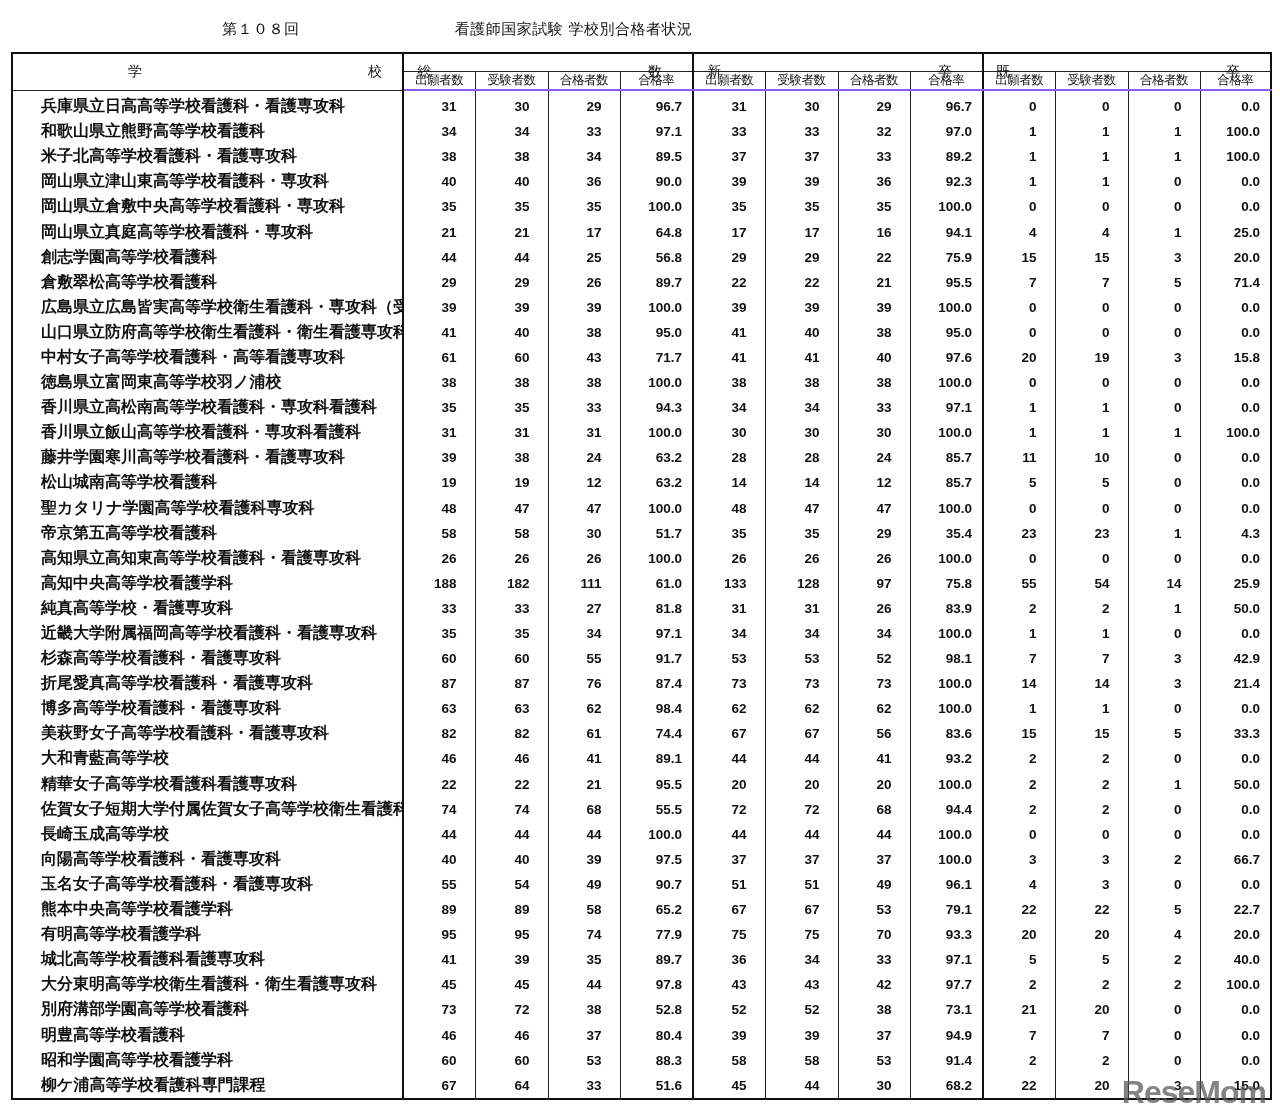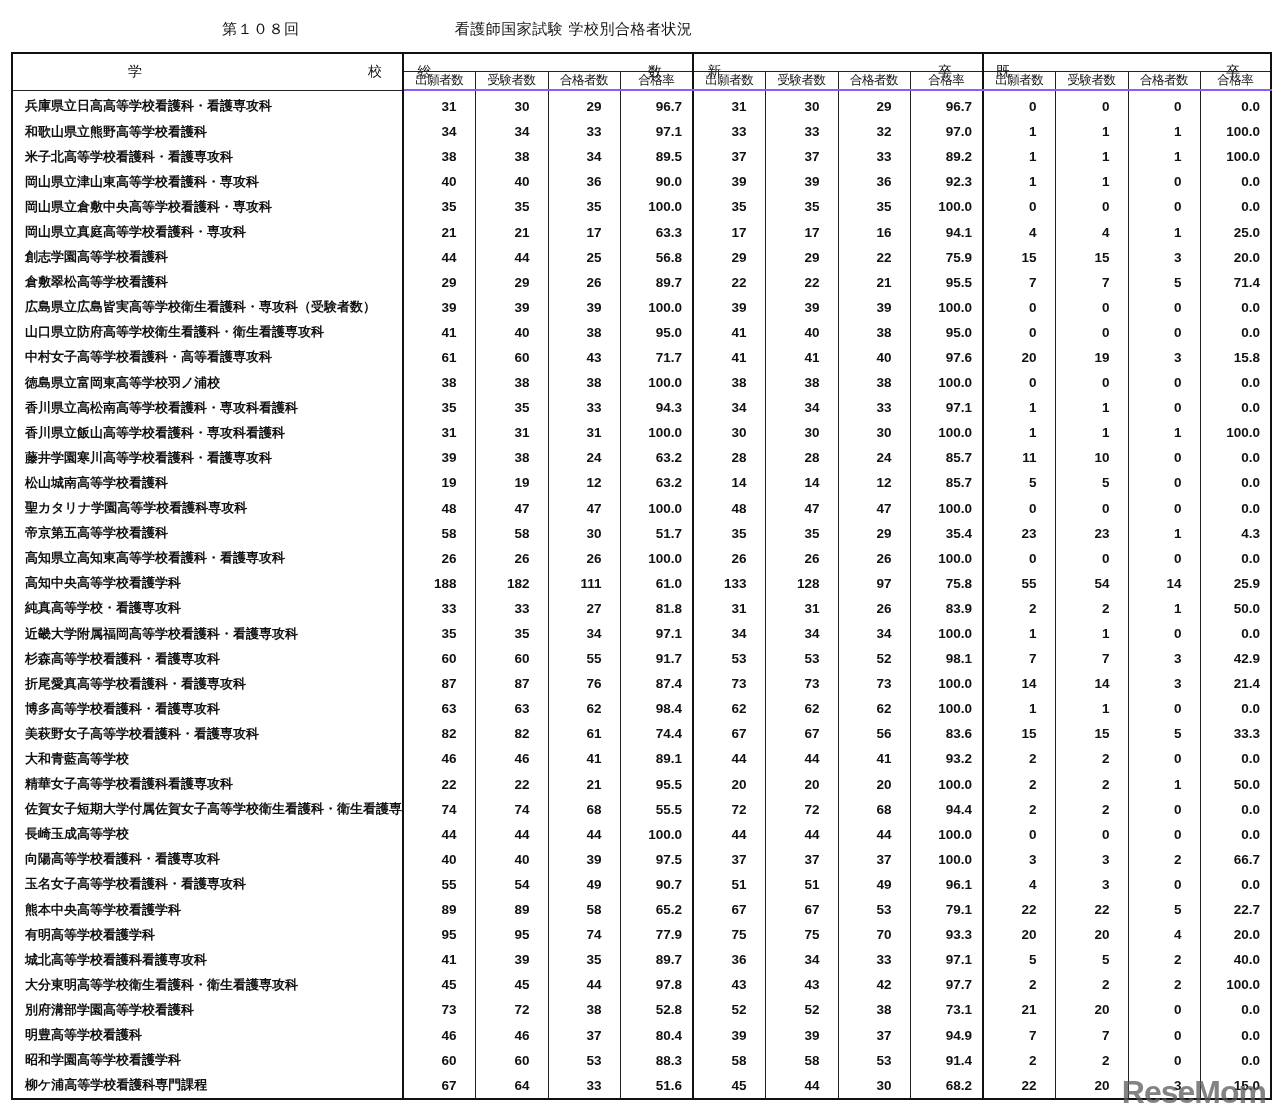--- a/index.html
+++ b/index.html
@@ -28,21 +28,21 @@
   .school-h .rs { float: right; margin-right: 20px; }
   .grp-h { position: relative; }
   .grp-h .l { position: absolute; left: 48%; margin-left: -125px; }
   .grp-h .r { position: absolute; right: 30px; }
   th.sep, td.sep { border-right: 2px solid #111; }
   td {
     height: 25.1px; font-size: 13.5px; text-align: right; padding-right: 18px;
     font-family: "Liberation Sans", sans-serif; font-weight: bold;
   }
   td.name {
-    text-align: left; padding-left: 12px; padding-right: 0; font-size: 13px;
+    text-align: left; padding-left: 28px; padding-right: 0; font-size: 16px;
     font-family: "DejaVu Sans", sans-serif; white-space: nowrap; overflow: hidden;
     border-right: 2px solid #111;
   }
   td.rate { padding-right: 10px; }
   tbody tr:first-child td { padding-top: 3px; }
   .watermark {
     position: absolute; right: 14px; bottom: 4px; font-size: 32px; font-weight: bold;
     color: rgba(90,90,90,0.75); font-family: "Liberation Sans", sans-serif; letter-spacing: -1px;
   }
 </style>
@@ -179,21 +179,21 @@
         <td class="">0</td>
         <td class="">0</td>
         <td class="">0</td>
         <td class="rate">0.0</td>
       </tr>
       <tr>
         <td class="name">岡山県立真庭高等学校看護科・専攻科</td>
         <td class="">21</td>
         <td class="">21</td>
         <td class="">17</td>
-        <td class="rate sep">63.3</td>
+        <td class="rate sep">64.8</td>
         <td class="">17</td>
         <td class="">17</td>
         <td class="">16</td>
         <td class="rate sep">94.1</td>
         <td class="">4</td>
         <td class="">4</td>
         <td class="">1</td>
         <td class="rate">25.0</td>
       </tr>
       <tr>

